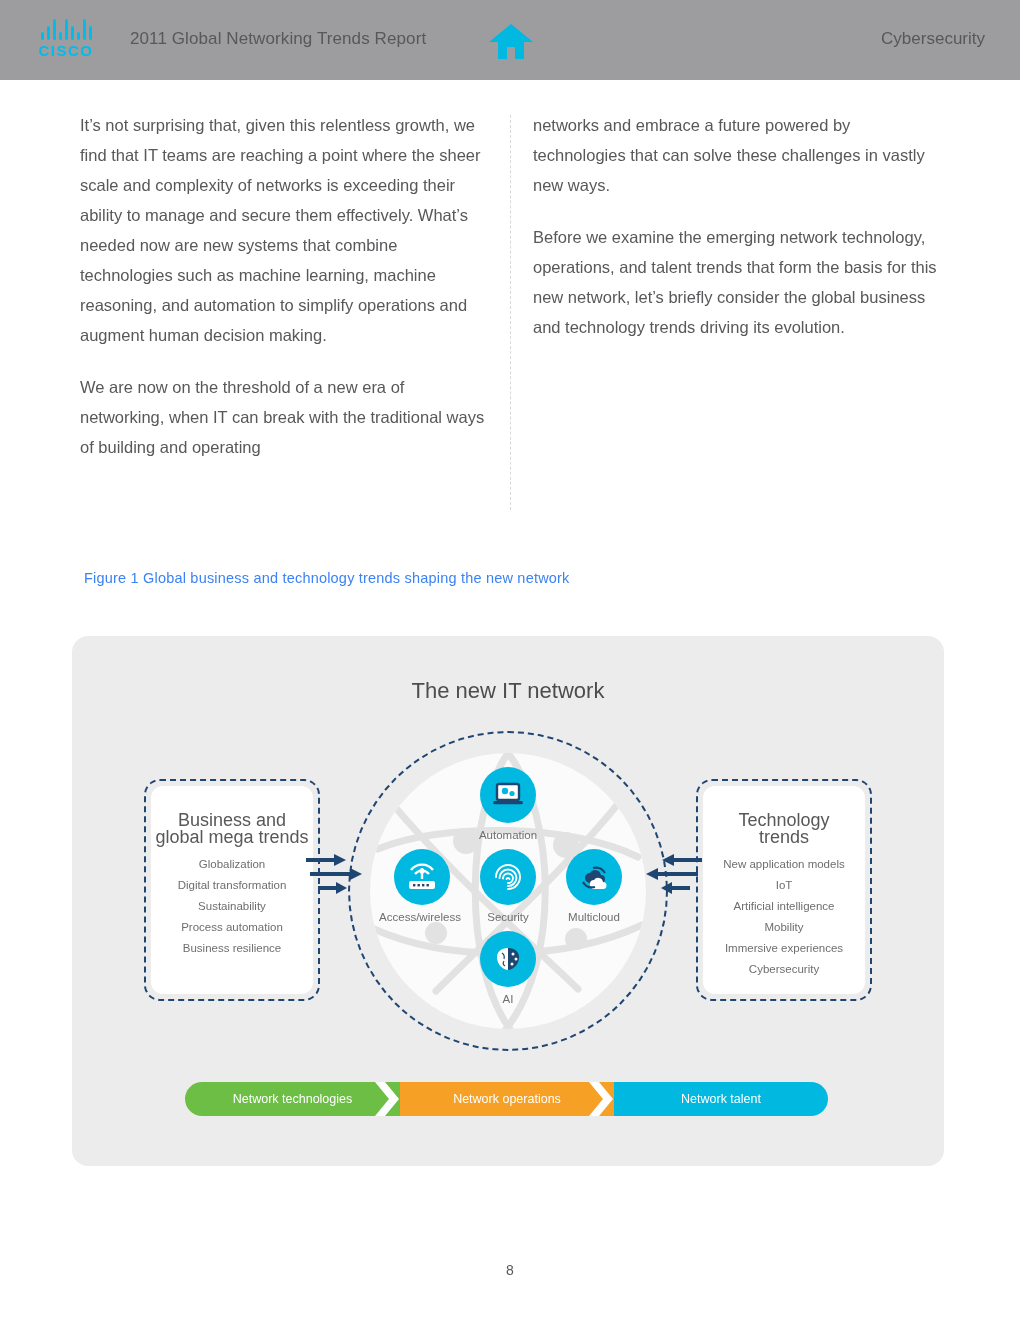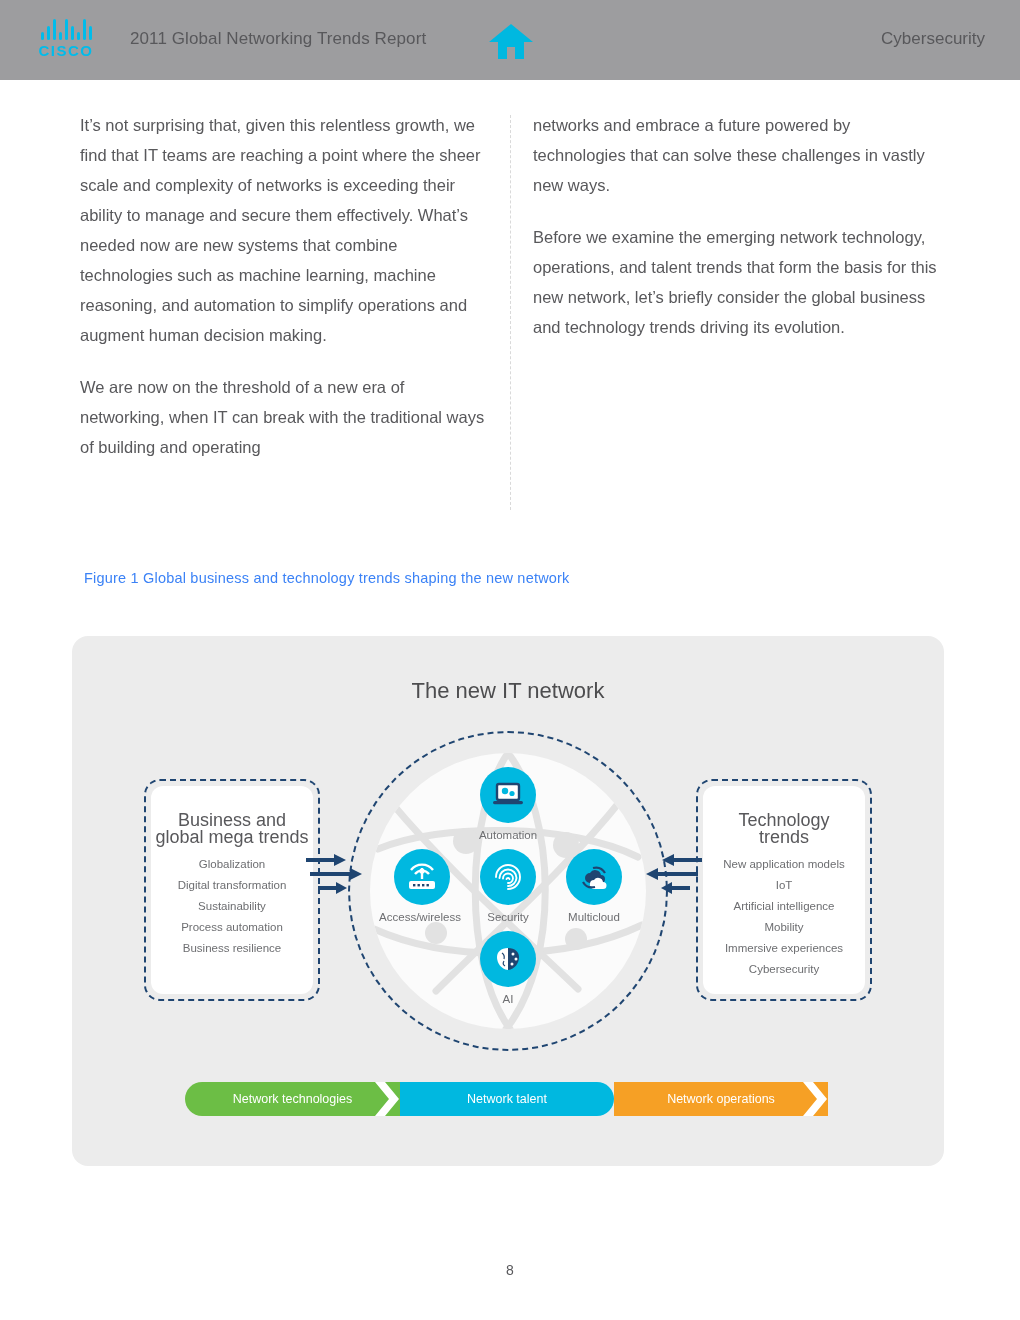--- a/index.html
+++ b/index.html
@@ -340,26 +340,26 @@
     <div class="node-label" style="left:90px; top:262px;">AI</div>
   </div>
 
   <div class="chevbar">
     <div class="chev chev-1">
       <span>Network technologies</span>
       <svg class="chev-arrow" viewBox="0 0 26 34">
         <path d="M0 0 L14 17 L0 34 L10 34 L24 17 L10 0 Z" fill="#ffffff"></path>
       </svg>
     </div>
-    <div class="chev chev-3">
-      <span>Network talent</span>
-    </div>
     <div class="chev chev-2">
       <span>Network operations</span>
       <svg class="chev-arrow" viewBox="0 0 26 34">
         <path d="M0 0 L14 17 L0 34 L10 34 L24 17 L10 0 Z" fill="#ffffff"></path>
       </svg>
     </div>
+    <div class="chev chev-3">
+      <span>Network talent</span>
+    </div>
   </div>
 
 </div>
 
 <div class="page-num">8</div>
 
 </body></html>

